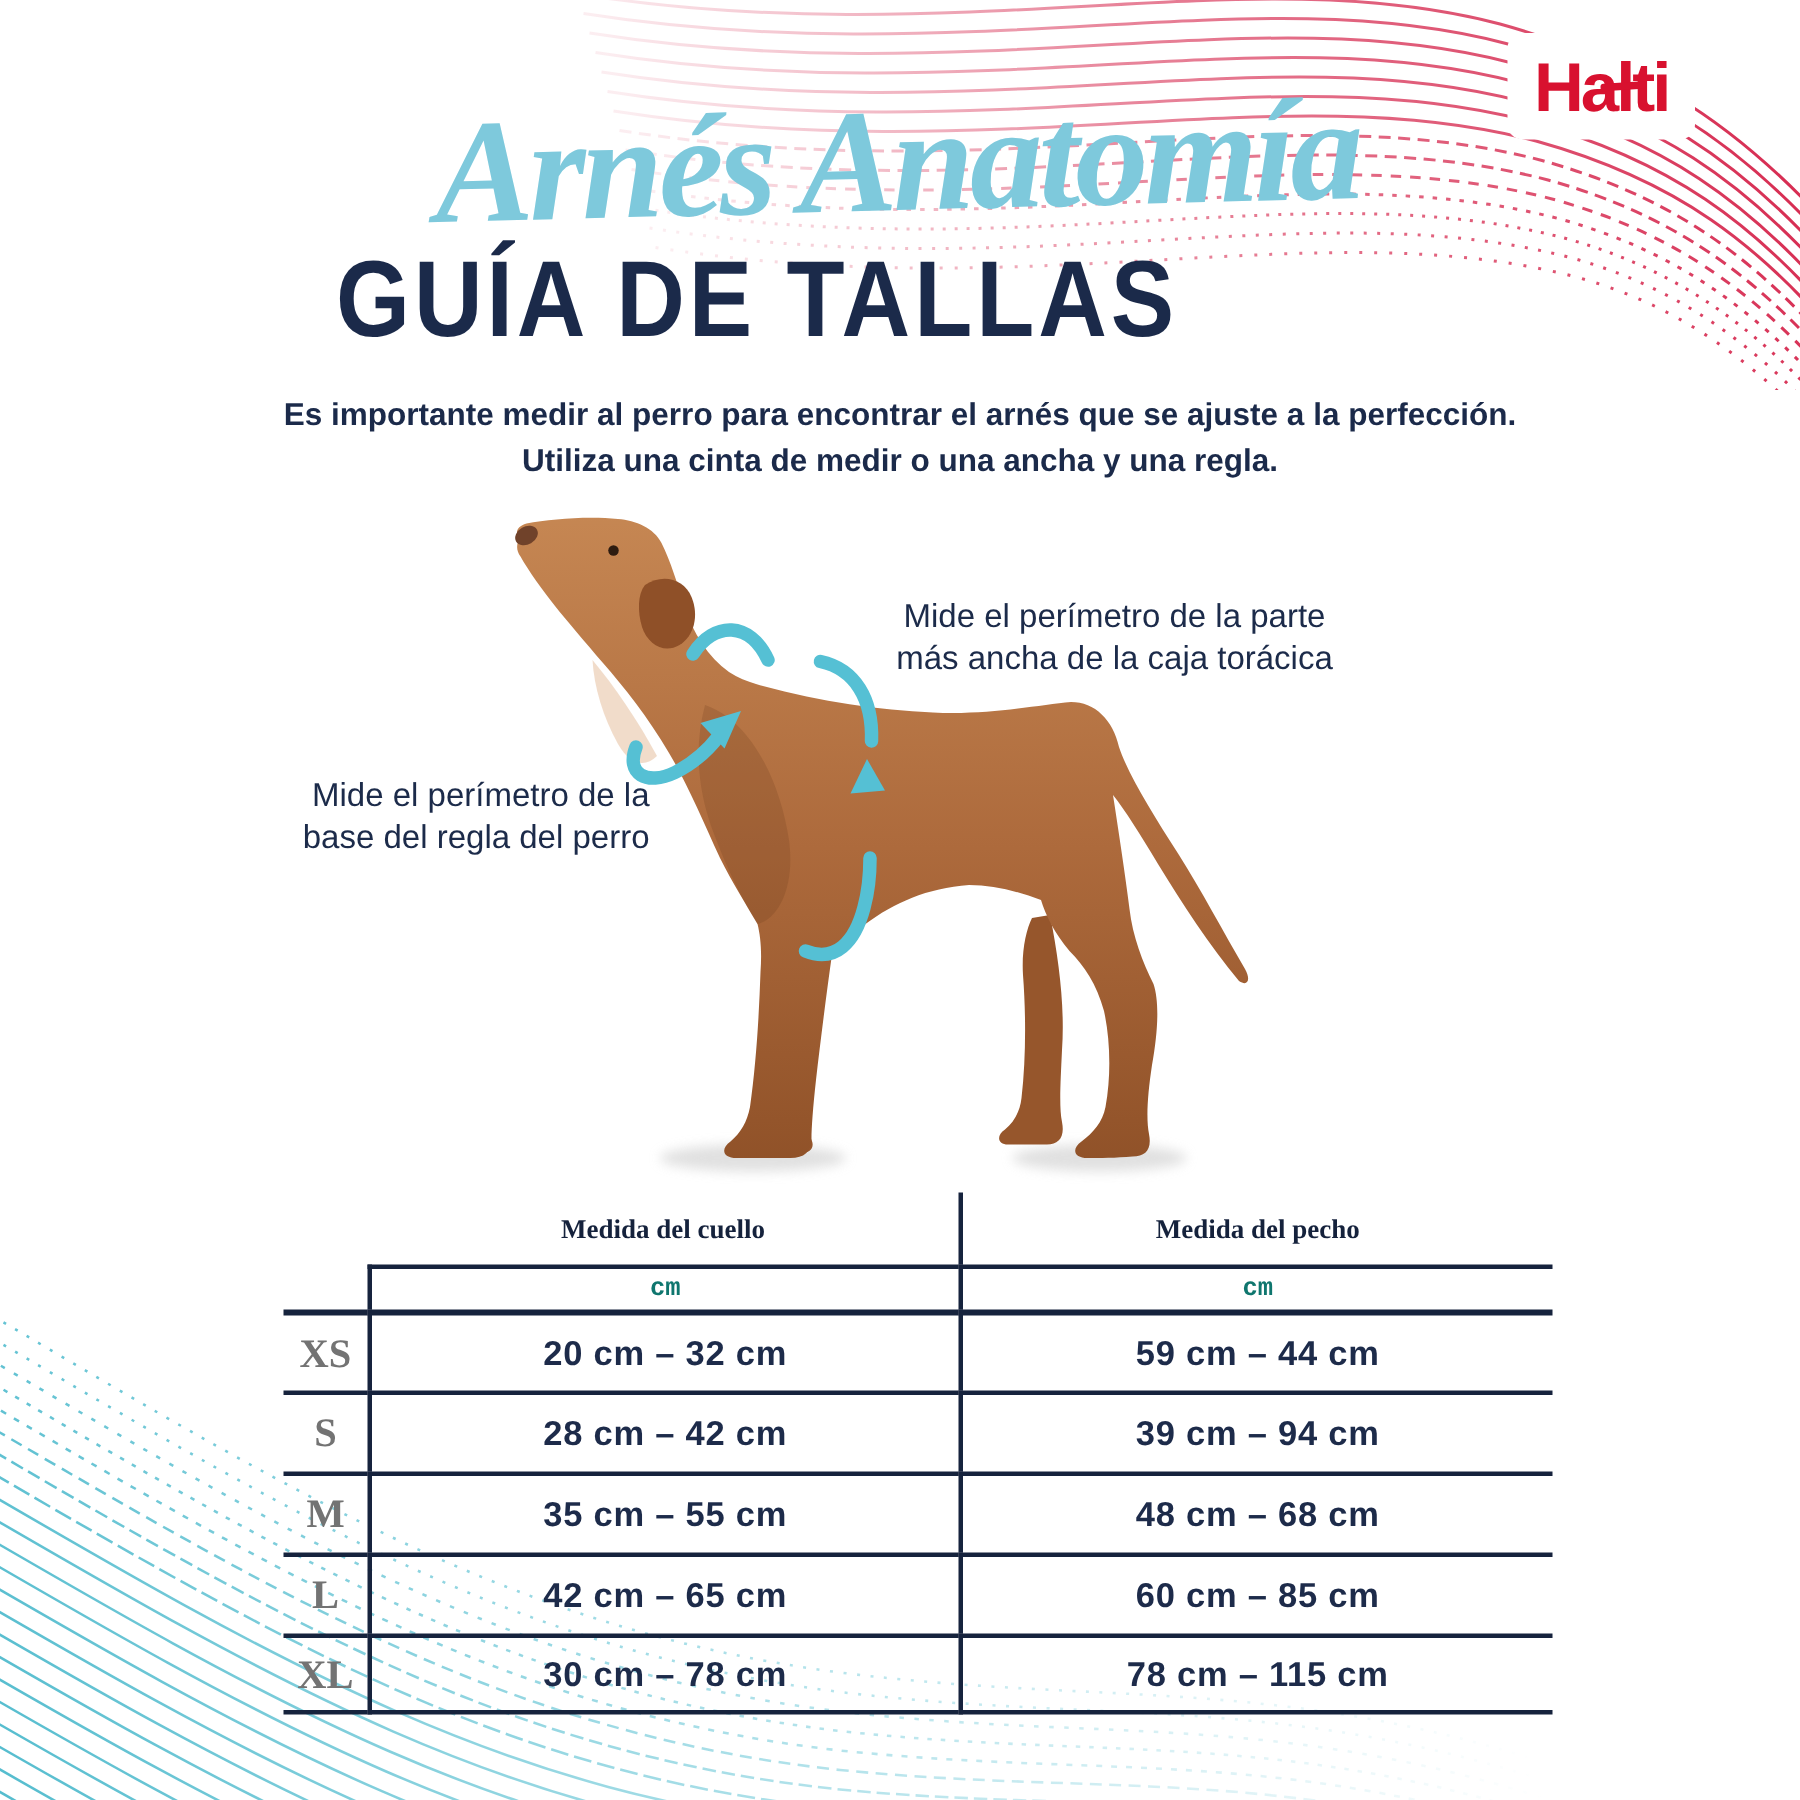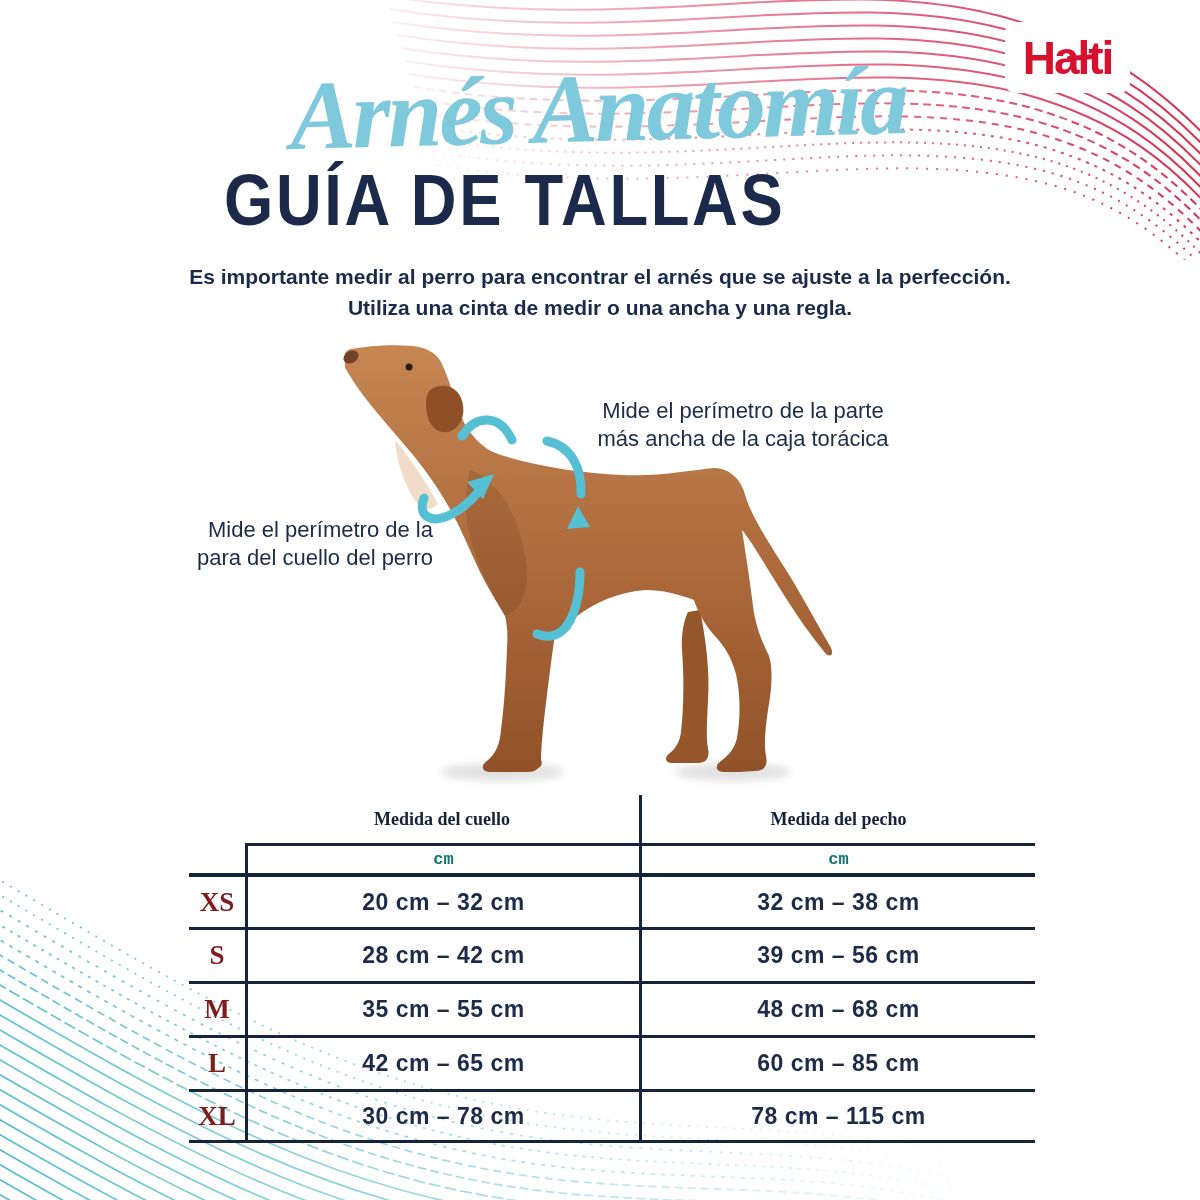--- a/index.html
+++ b/index.html
@@ -36,21 +36,21 @@
   .size-table{left:189px;top:795px;width:846px;height:348px;z-index:4;
     display:grid;grid-template-columns:56px 394px 396px;
     grid-template-rows:48px 30px repeat(5,54px);}
   .cell{display:flex;align-items:center;justify-content:center;}
   .b-left{border-left:3px solid #16233d;}
   .b-top2{border-top:3px solid #16233d;}
   .b-top3{border-top:4px solid #16233d;}
   .b-bot{border-bottom:3px solid #16233d;}
   .th{font-family:"Liberation Serif",serif;font-weight:700;font-size:18px;color:#15223c;}
   .unit{font-family:Liberation Mono, monospace;font-weight:700;font-size:17px;color:#0f766e;}
-  .sz{font-family:"Liberation Serif",serif;font-weight:700;font-size:27px;color:#7f1d1d;}
+  .sz{font-family:"Liberation Serif",serif;font-weight:700;font-size:27px;color:#737373;}
   .val{font-weight:700;font-size:23px;letter-spacing:.5px;color:#1d2b4a;}
 
   .z1{z-index:1}.z2{z-index:2}
 </style>
 </head>
 <body>
 
 <div class="page">
 
   <svg class="abs z1" style="left:0;top:0" width="1200" height="260" viewBox="0 0 1200 260">
@@ -187,40 +187,40 @@
     <div>Es importante medir al perro para encontrar el arnés que se ajuste a la perfección.</div>
     <div>Utiliza una cinta de medir o una ancha y una regla.</div>
   </div>
 
   <div class="abs note note-chest">
     <div>Mide el perímetro de la parte</div>
     <div>más ancha de la caja torácica</div>
   </div>
   <div class="abs note note-neck">
     <div>Mide el perímetro de la</div>
-    <div>para del cuello del perro</div>
+    <div>base del regla del perro</div>
   </div>
 
   <div class="abs size-table">
 
     <div class="cell"></div>
     <div class="cell th">Medida del cuello</div>
     <div class="cell th b-left">Medida del pecho</div>
 
     <div class="cell"></div>
     <div class="cell unit b-left b-top2">cm</div>
     <div class="cell unit b-left b-top2">cm</div>
 
     <div class="cell sz b-top3">XS</div>
     <div class="cell val b-left b-top3">20 cm – 32 cm</div>
-    <div class="cell val b-left b-top3">32 cm – 38 cm</div>
+    <div class="cell val b-left b-top3">59 cm – 44 cm</div>
 
     <div class="cell sz b-top2">S</div>
     <div class="cell val b-left b-top2">28 cm – 42 cm</div>
-    <div class="cell val b-left b-top2">39 cm – 56 cm</div>
+    <div class="cell val b-left b-top2">39 cm – 94 cm</div>
 
     <div class="cell sz b-top2">M</div>
     <div class="cell val b-left b-top2">35 cm – 55 cm</div>
     <div class="cell val b-left b-top2">48 cm – 68 cm</div>
 
     <div class="cell sz b-top2">L</div>
     <div class="cell val b-left b-top2">42 cm – 65 cm</div>
     <div class="cell val b-left b-top2">60 cm – 85 cm</div>
 
     <div class="cell sz b-top2 b-bot">XL</div>

